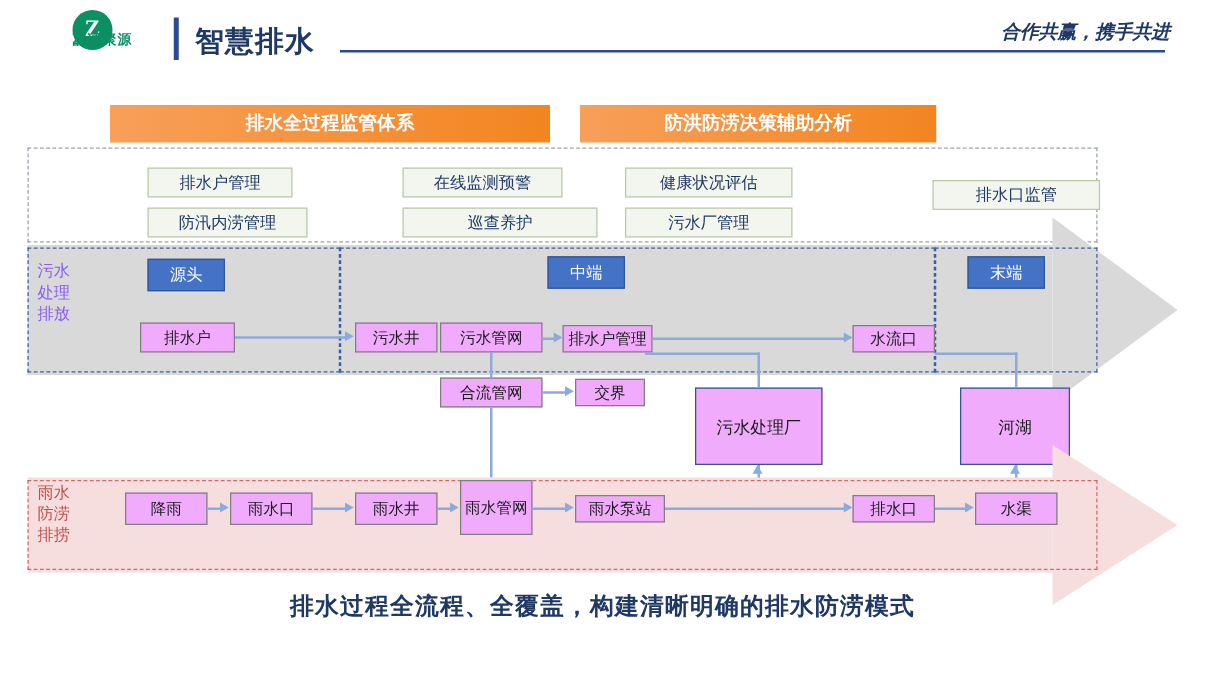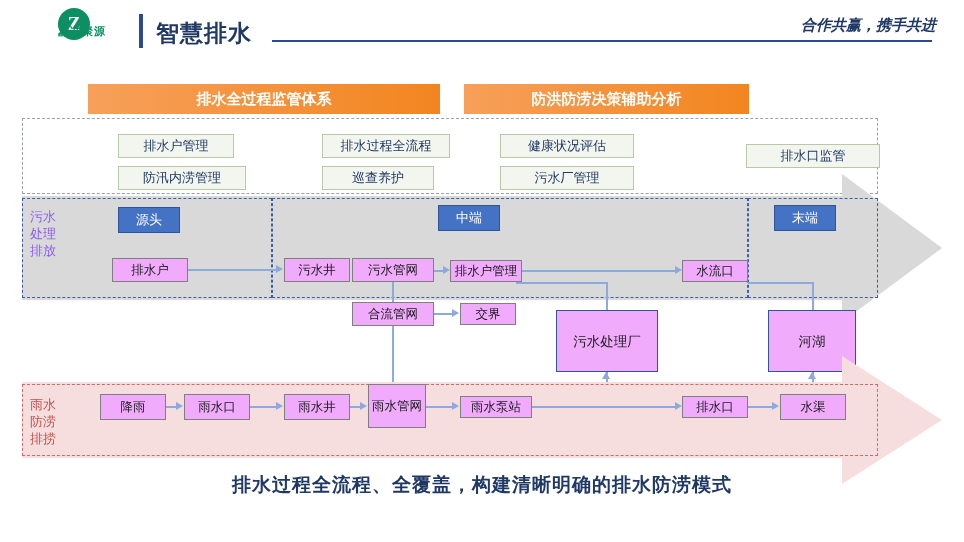--- a/index.html
+++ b/index.html
@@ -274,22 +274,22 @@
   <div class="hdr-slogan">合作共赢，携手共进</div>
 
   <div class="banner banner-1">排水全过程监管体系</div>
   <div class="banner banner-2">防洪防涝决策辅助分析</div>
 
   <div class="band-top"></div>
 
   <div class="chip" style="left:118px; top:134px; width:116px;">排水户管理</div>
   <div class="chip" style="left:118px; top:166px; width:128px;">防汛内涝管理</div>
 
-  <div class="chip" style="left:322px; top:134px; width:128px;">排水过程全流程</div>
-  <div class="chip" style="left:322px; top:166px; width:112px;">巡查养护</div>
+  <div class="chip" style="left:322px; top:134px; width:128px;">在线监测预警</div>
+  <div class="chip" style="left:322px; top:166px; width:156px;">巡查养护</div>
 
   <div class="chip" style="left:500px; top:134px; width:134px;">健康状况评估</div>
   <div class="chip" style="left:746px; top:144px; width:134px;">排水口监管</div>
 
   <div class="chip" style="left:500px; top:166px; width:134px;">污水厂管理</div>
 
   <div class="arrow-band">
     <div class="body"></div>
     <div class="head"></div>
   </div>
@@ -338,21 +338,21 @@
   <div class="arrow-u" style="left:808px; top:372px;"></div>
   <div class="ln lnv" style="left:812px; top:282px; height:28px;"></div>
   <div class="ln lnh" style="left:748px; top:282px; width:66px;"></div>
 
   <div class="arrow-band-pink">
     <div class="body"></div>
     <div class="head"></div>
   </div>
   <div class="dash-pink" style="left:22px; top:384px; width:856px; height:72px;"></div>
 
-  <div class="side-label side-pink" style="left:30px; top:396px;">
+  <div class="side-label side-pink" style="left:30px; top:385px;">
     <div>雨水</div>
     <div>防涝</div>
     <div>排捞</div>
   </div>
 
   <div class="node" style="left:100px; top:394px; width:66px; height:26px;">降雨</div>
   <div class="node" style="left:184px; top:394px; width:66px; height:26px;">雨水口</div>
   <div class="node" style="left:284px; top:394px; width:66px; height:26px;">雨水井</div>
   <div class="node" style="left:368px; top:384px; width:58px; height:44px;">雨水管网</div>
   <div class="node" style="left:460px; top:396px; width:72px; height:22px;">雨水泵站</div>

